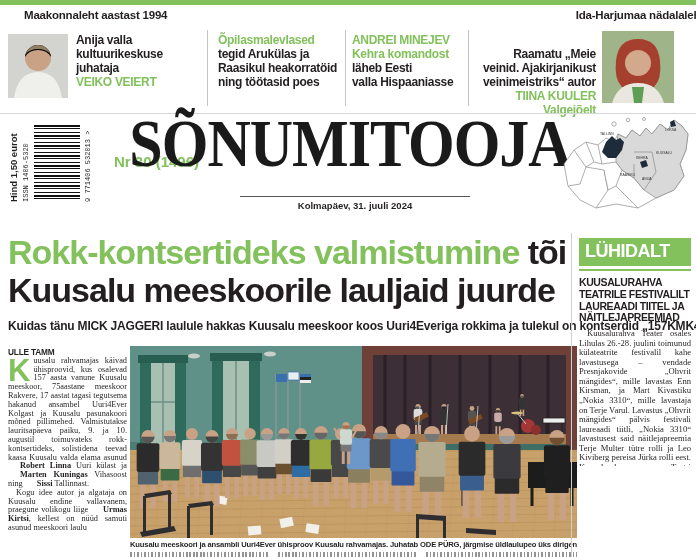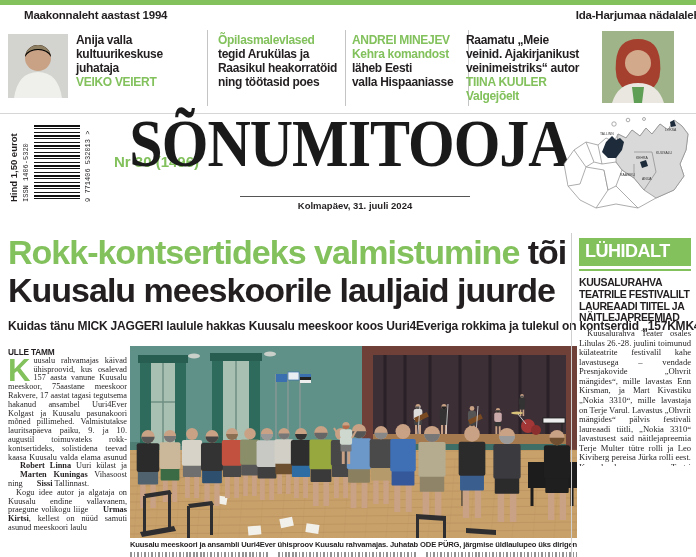--- a/index.html
+++ b/index.html
@@ -106,21 +106,21 @@
     <div class="abs vdiv" style="left:337px;top:4px;height:76px;"></div>
 
     <div class="abs tz" style="left:344px;top:7px;width:114px;">
       <div class="green">ANDREI MINEJEV</div>
       <div class="green">Kehra komandost</div>
       <div>läheb Eesti</div>
       <div>valla Hispaaniasse</div>
     </div>
     <div class="abs vdiv" style="left:460px;top:4px;height:76px;"></div>
 
-    <div class="abs tz" style="left:458px;top:7px;width:130px;">
+    <div class="abs tz" style="left:458px;top:21px;width:130px;text-align:right;">
       <div>Raamatu „Meie</div>
       <div>veinid. Ajakirjanikust</div>
       <div>veinimeistriks“ autor</div>
       <div class="green">TIINA KUULER</div>
       <div class="green">Valgejõelt</div>
     </div>
     <div class="abs tz-photo" style="left:594px;top:5px;width:72px;height:72px;">
       <svg width="72" height="72">
         <rect width="72" height="72" fill="#9fb488"></rect>
         <path d="M36 8 q20 0 22 22 q2 18 -6 26 l-32 0 q-8 -8 -6 -26 q2 -22 22 -22" fill="#a5402f"></path>

